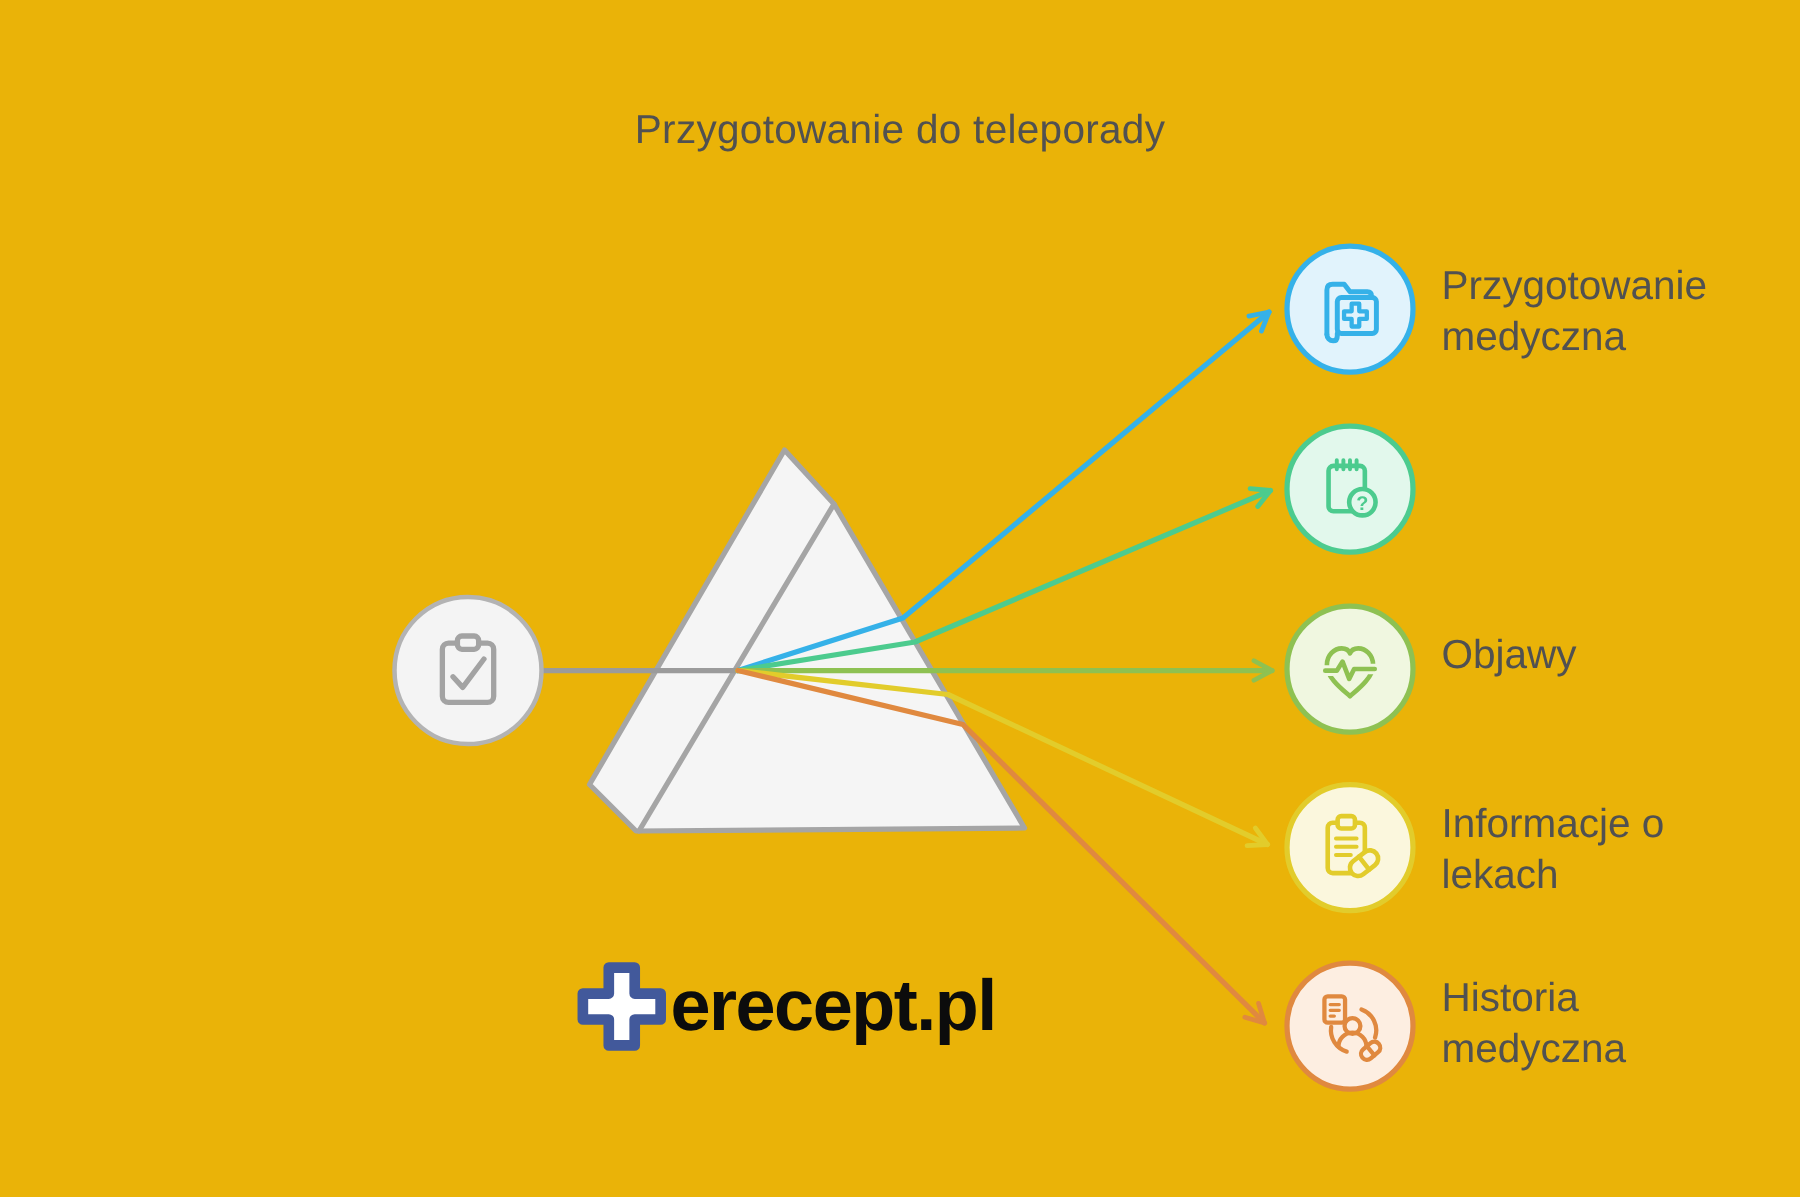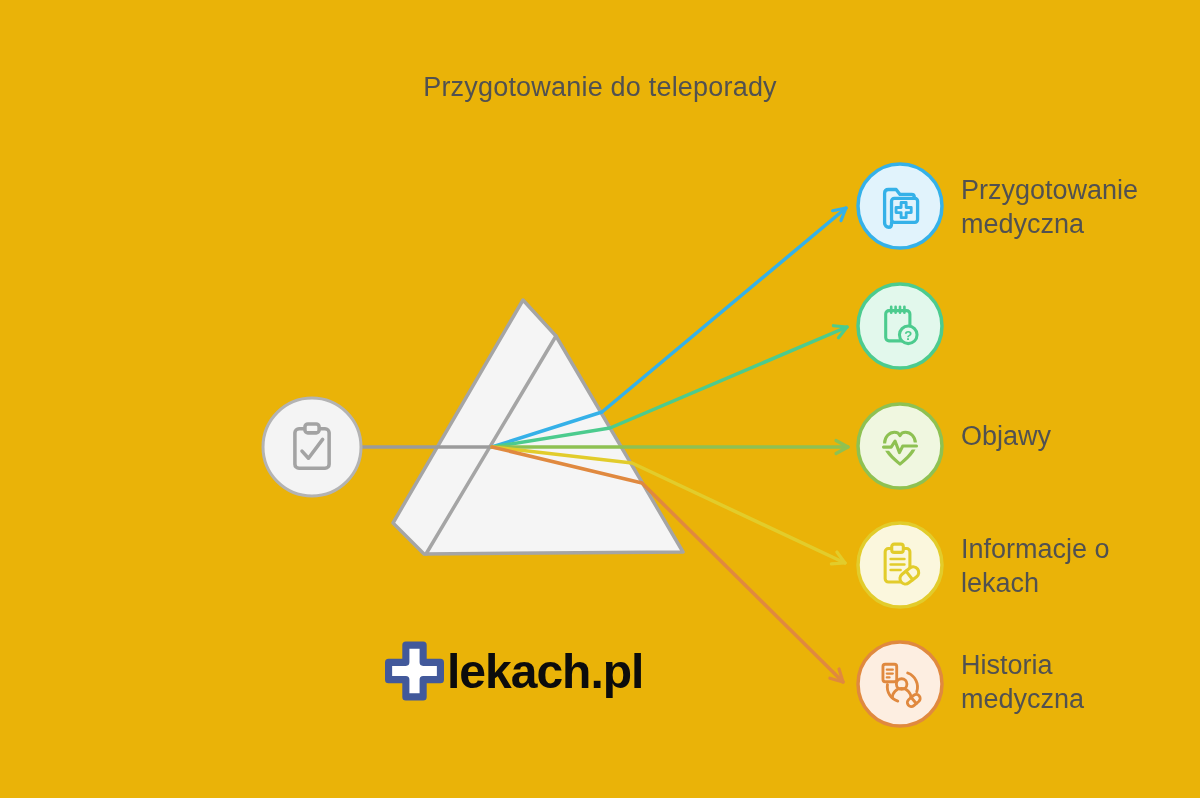--- a/index.html
+++ b/index.html
@@ -142,16 +142,16 @@
   <div class="lbl out-lbl out-lbl-3">Objawy</div>
   <div class="lbl out-lbl out-lbl-4">Informacje o
 lekach</div>
   <div class="lbl out-lbl out-lbl-5">Historia
 medyczna</div>
 
   <div class="logo">
     <svg width="61" height="61" viewBox="0 0 60 60">
       <path d="M21.5,4.5 H38.5 V21.5 H55.5 V38.5 H38.5 V55.5 H21.5 V38.5 H4.5 V21.5 H21.5 Z" fill="#ffffff" stroke-width="7" stroke-linejoin="round" stroke="#42599b"></path>
     </svg>
-    <span class="logo-text">lekach.pl</span>
+    <span class="logo-text">erecept.pl</span>
   </div>
 
 </div>
 
 </body></html>

